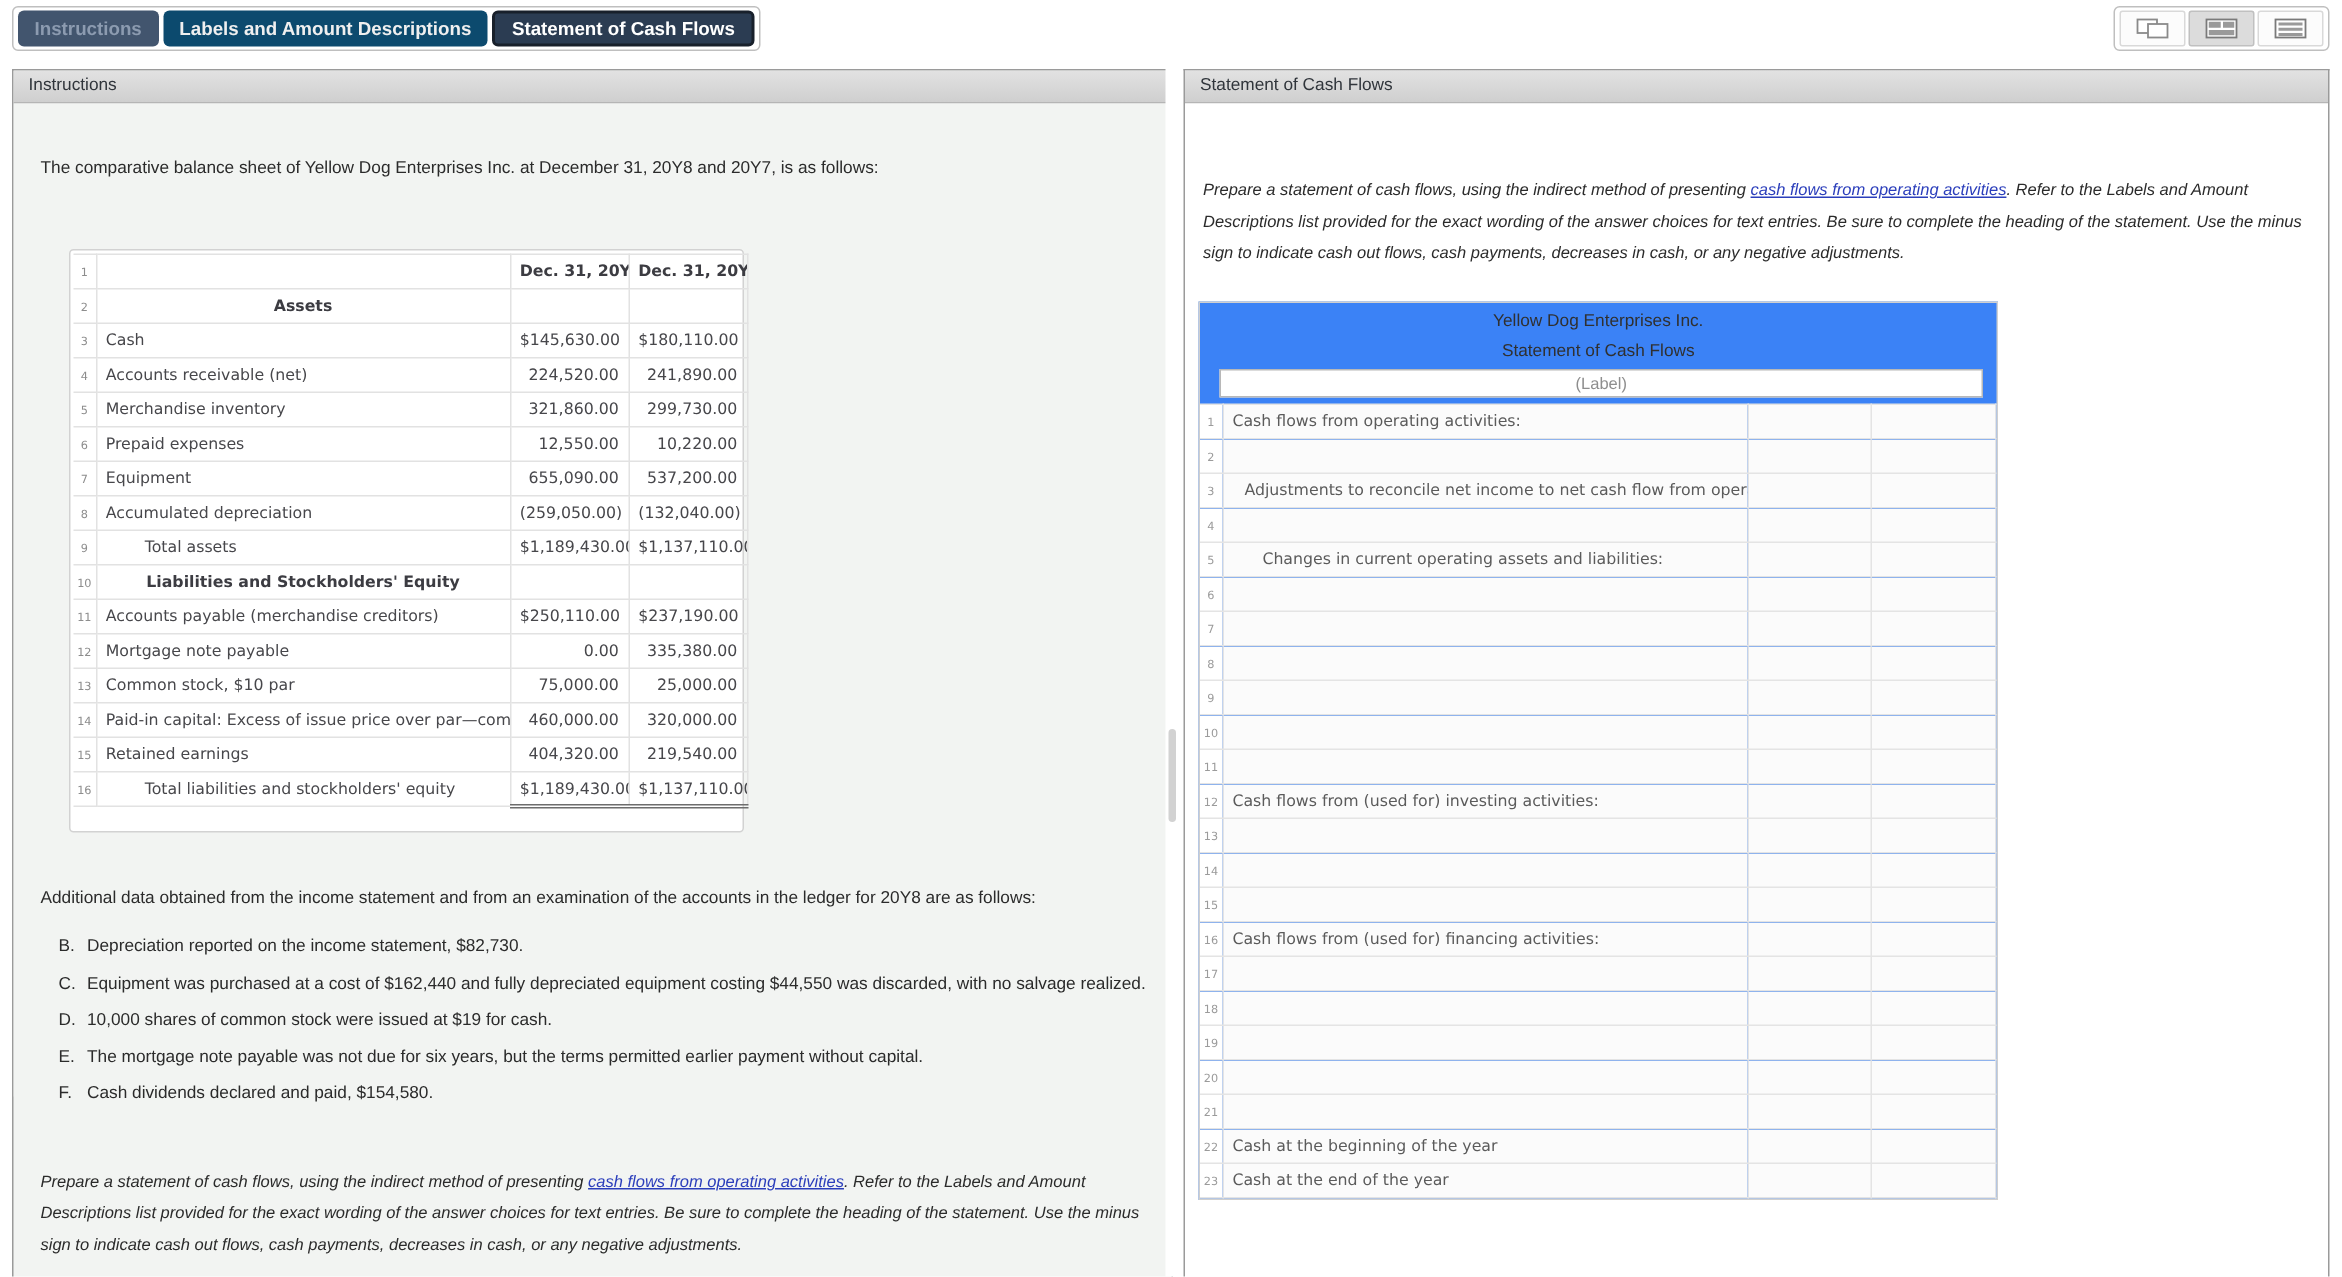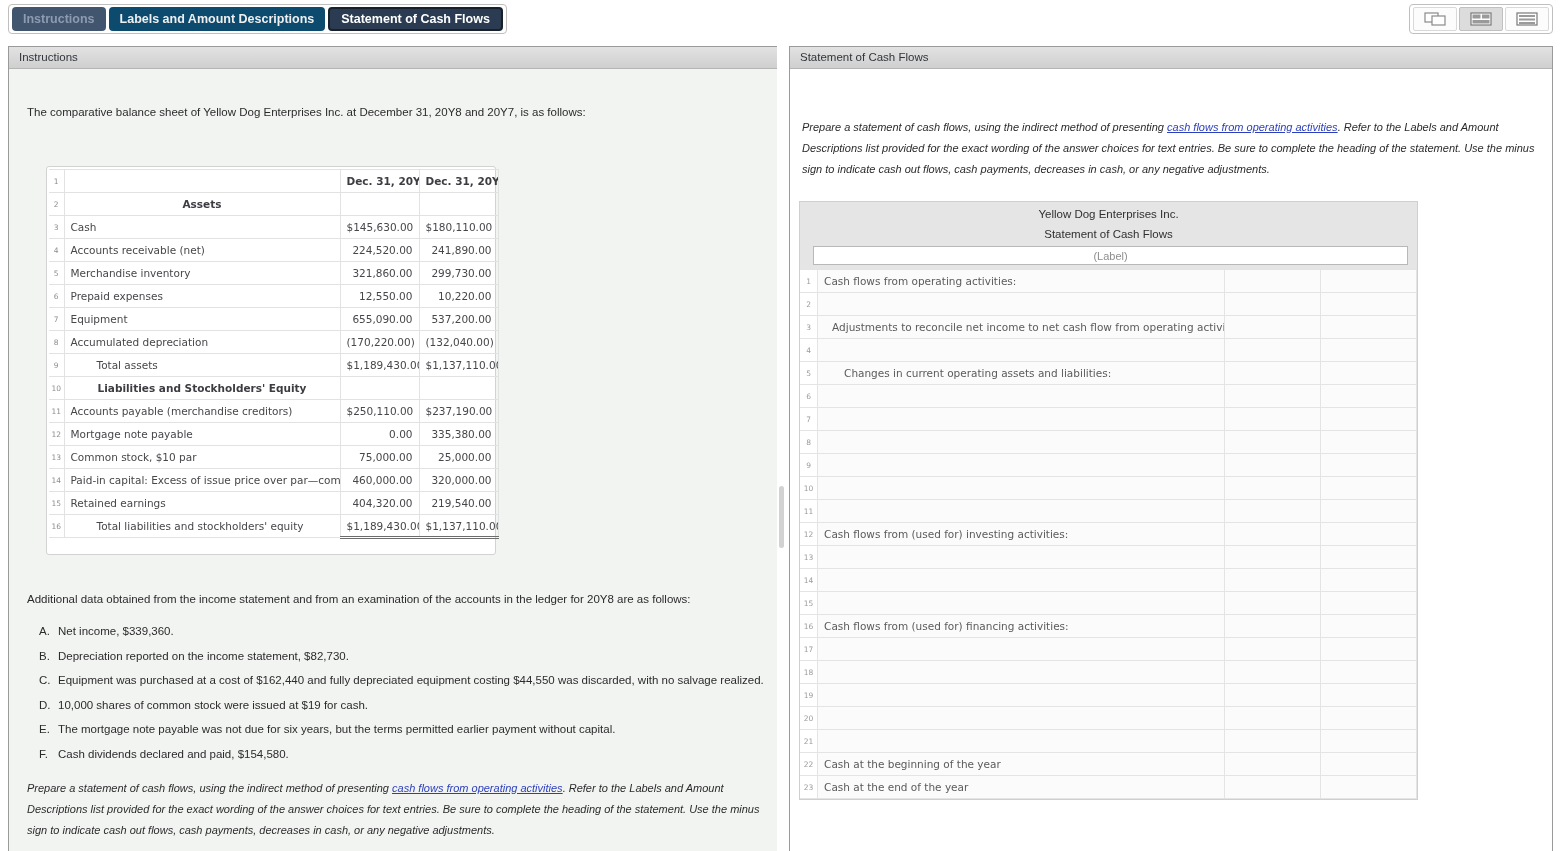--- a/index.html
+++ b/index.html
@@ -165,22 +165,22 @@
   
   .prep-right {
     position: absolute; left: 12px; top: 48px;
     width: 740px;
     font-size: 11px; font-style: italic; color: #2b2b2b;
     line-height: 1.92;
   }
 
   .cf-wrap {
     position: absolute; left: 9px; top: 132px;
-    width: 619px;
-    background: #e5e5e5;
+    width: 533px;
+    background: #3b82f6;
     border: 1px solid #cfcfcf;
     padding: 0;
   }
   .cf-title {
     text-align: center;
     font-size: 11.5px;
     color: #303030;
     padding: 6px 0 0 0;
   }
   .cf-subtitle {
@@ -307,21 +307,21 @@
             </tr>
             <tr>
               <td class="rn">7</td>
               <td class="lbl">Equipment</td>
               <td class="num">655,090.00</td>
               <td class="num">537,200.00</td>
             </tr>
             <tr>
               <td class="rn">8</td>
               <td class="lbl">Accumulated depreciation</td>
-              <td class="num">(170,220.00)</td>
+              <td class="num">(259,050.00)</td>
               <td class="num">(132,040.00)</td>
             </tr>
             <tr>
               <td class="rn">9</td>
               <td class="lbl ind1">Total assets</td>
               <td class="num topline">$1,189,430.00</td>
               <td class="num topline">$1,137,110.00</td>
             </tr>
             <tr>
               <td class="rn">10</td>
@@ -368,21 +368,20 @@
             <tr class="blank">
               <td colspan="4"></td>
             </tr>
           </tbody>
       </table>
     </div>
 
     <div class="addl">Additional data obtained from the income statement and from an examination of the accounts in the ledger for 20Y8 are as follows:</div>
 
     <ol class="addl-list" id="addl-list">
-        <li><span class="mk">A.</span><span>Net income, $339,360.</span></li>
         <li><span class="mk">B.</span><span>Depreciation reported on the income statement, $82,730.</span></li>
         <li><span class="mk">C.</span><span>Equipment was purchased at a cost of $162,440 and fully depreciated equipment costing $44,550 was discarded, with no salvage realized.</span></li>
         <li><span class="mk">D.</span><span>10,000 shares of common stock were issued at $19 for cash.</span></li>
         <li><span class="mk">E.</span><span>The mortgage note payable was not due for six years, but the terms permitted earlier payment without capital.</span></li>
         <li><span class="mk">F.</span><span>Cash dividends declared and paid, $154,580.</span></li>
       </ol>
 
     <div class="prep-left">
       <span>Prepare a statement of cash flows, using the indirect method of presenting </span><span class="lnk">cash flows from operating activities</span><span>. Refer to the Labels and Amount Descriptions list provided for the exact wording of the answer choices for text entries. Be sure to complete the heading of the statement. Use the minus sign to indicate cash out flows, cash payments, decreases in cash, or any negative adjustments.</span>
     </div>

